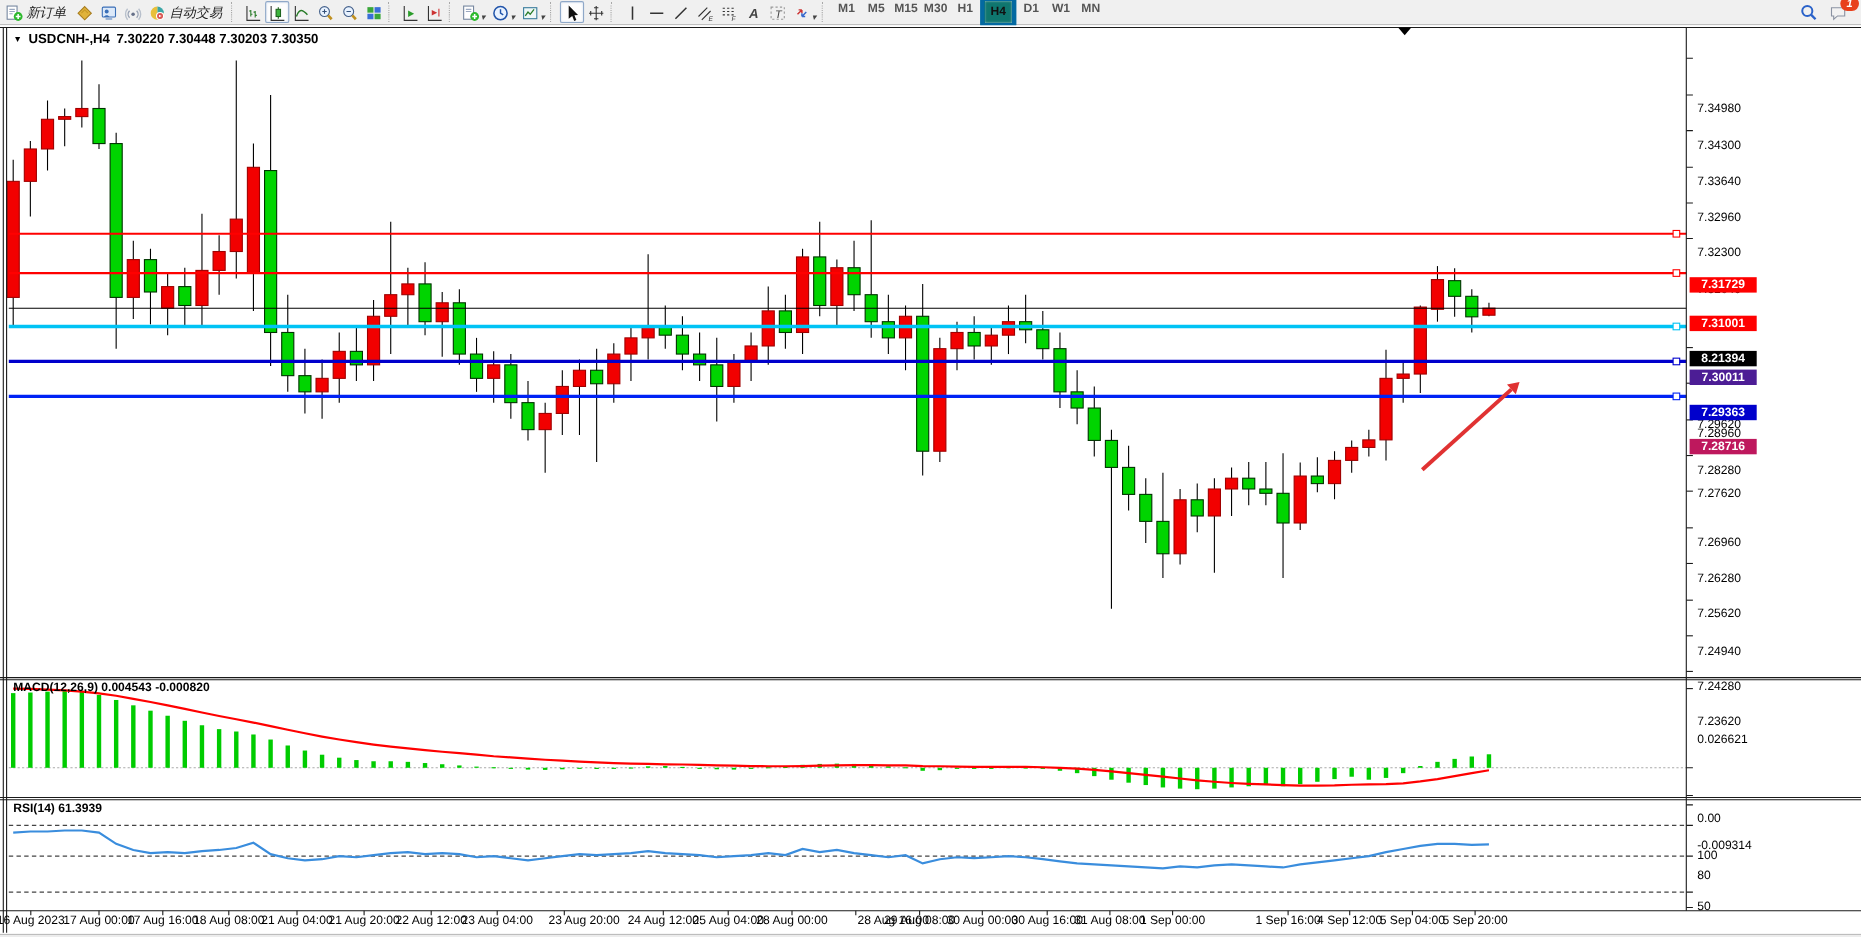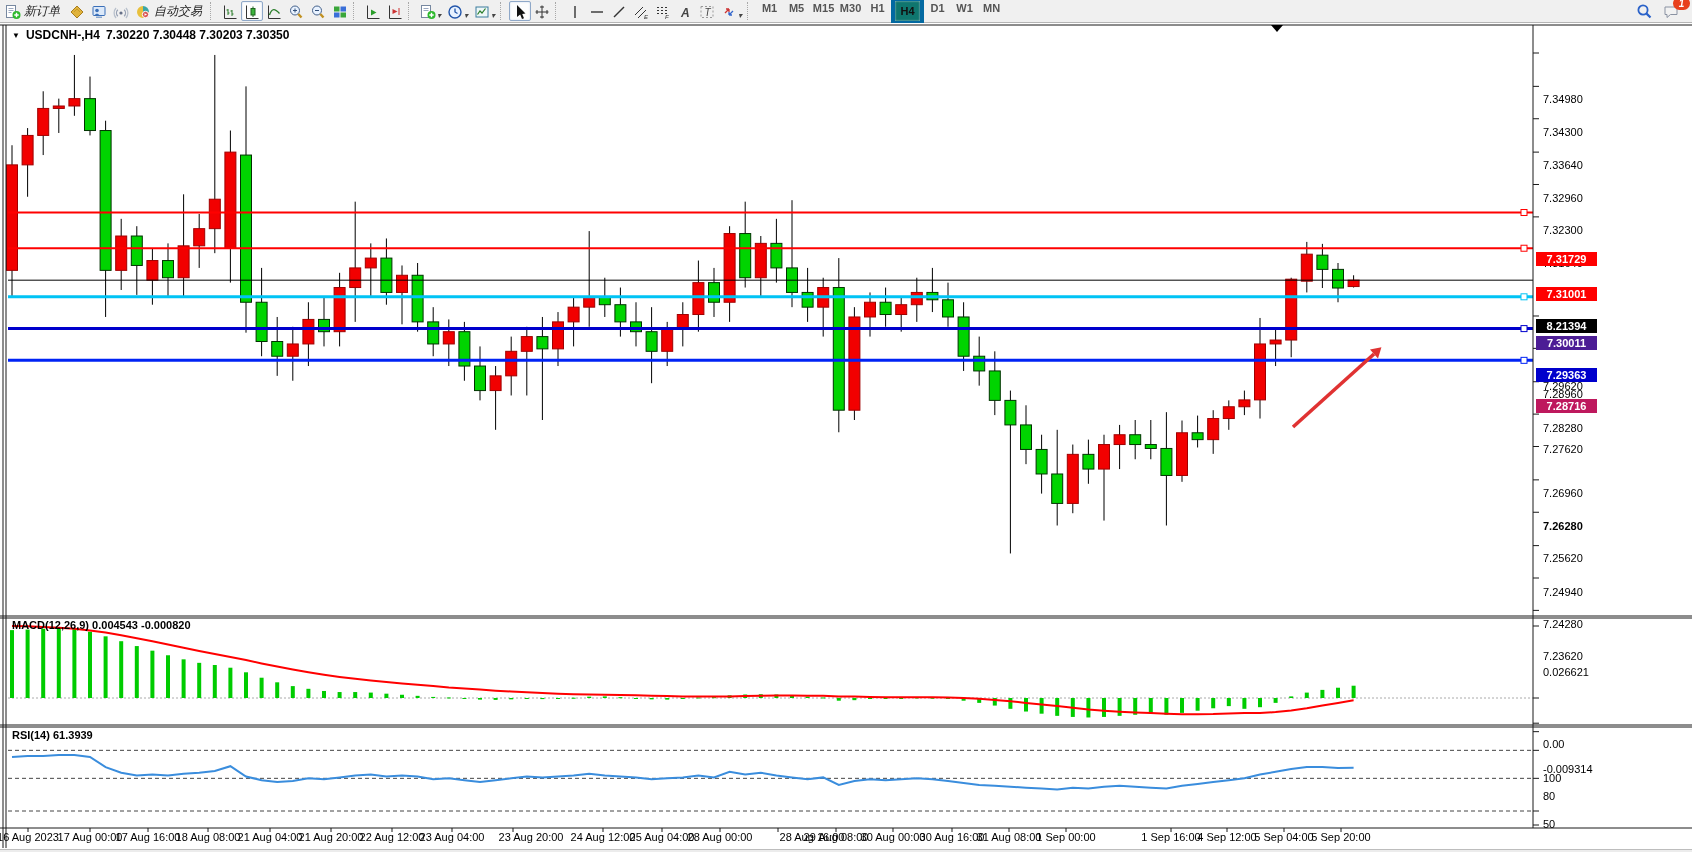--- a/index.html
+++ b/index.html
@@ -665,21 +665,21 @@
         <div class="tick-label" style="top: 109.364px;">7.34300</div>
         <div class="tick-label" style="top: 141.748px;">7.33640</div>
         <div class="tick-label" style="top: 175.112px;">7.32960</div>
         <div class="tick-label" style="top: 207.495px;">7.32300</div>
         <div class="tick-label" style="top: 239.879px;">7.31640</div>
         <div class="tick-label" style="top: 338.991px; margin-top: 24px;">7.29620</div>
         <div class="tick-label" style="top: 371.374px;">7.28960</div>
         <div class="tick-label" style="top: 404.738px;">7.28280</div>
         <div class="tick-label" style="top: 426px;">7.27620</div>
         <div class="tick-label" style="top: 469.505px;">7.26960</div>
-        <div class="tick-label" style="top: 502.869px; font-weight: bold;">7.26280</div>
+        <div class="tick-label" style="top: 502.869px;">7.26280</div>
         <div class="tick-label" style="top: 535.252px;">7.25620</div>
         <div class="tick-label" style="top: 568.617px;">7.24940</div>
         <div class="tick-label" style="top: 601px;">7.24280</div>
         <div class="tick-label" style="top: 633.383px;">7.23620</div>
         <div class="tick-label" style="top: 649px;">0.026621</div>
         <div class="tick-label" style="top: 721px;">0.00</div>
         <div class="tick-label" style="top: 746.191px;">-0.009314</div>
         <div class="tick-label" style="top: 754.67px;">100</div>
         <div class="tick-label" style="top: 773.336px;">80</div>
         <div class="tick-label" style="top: 801.335px;">50</div>

